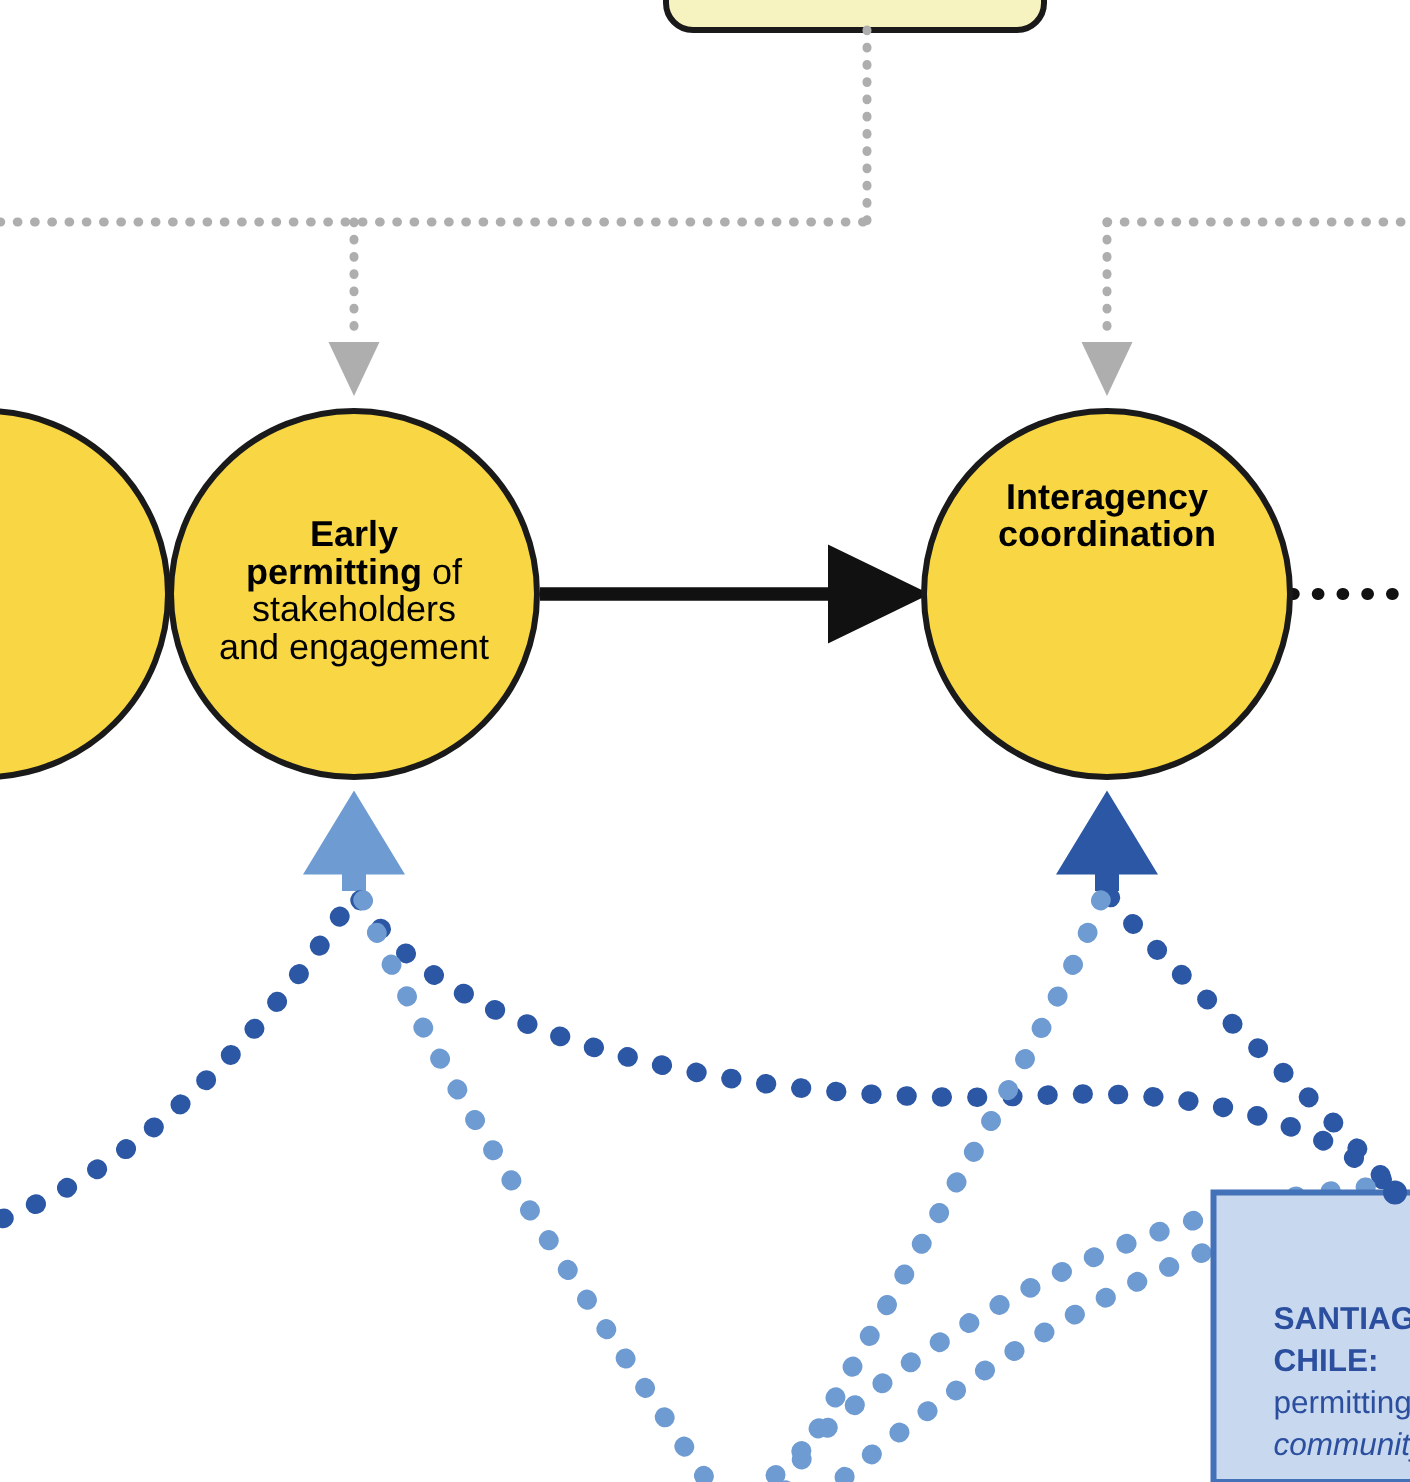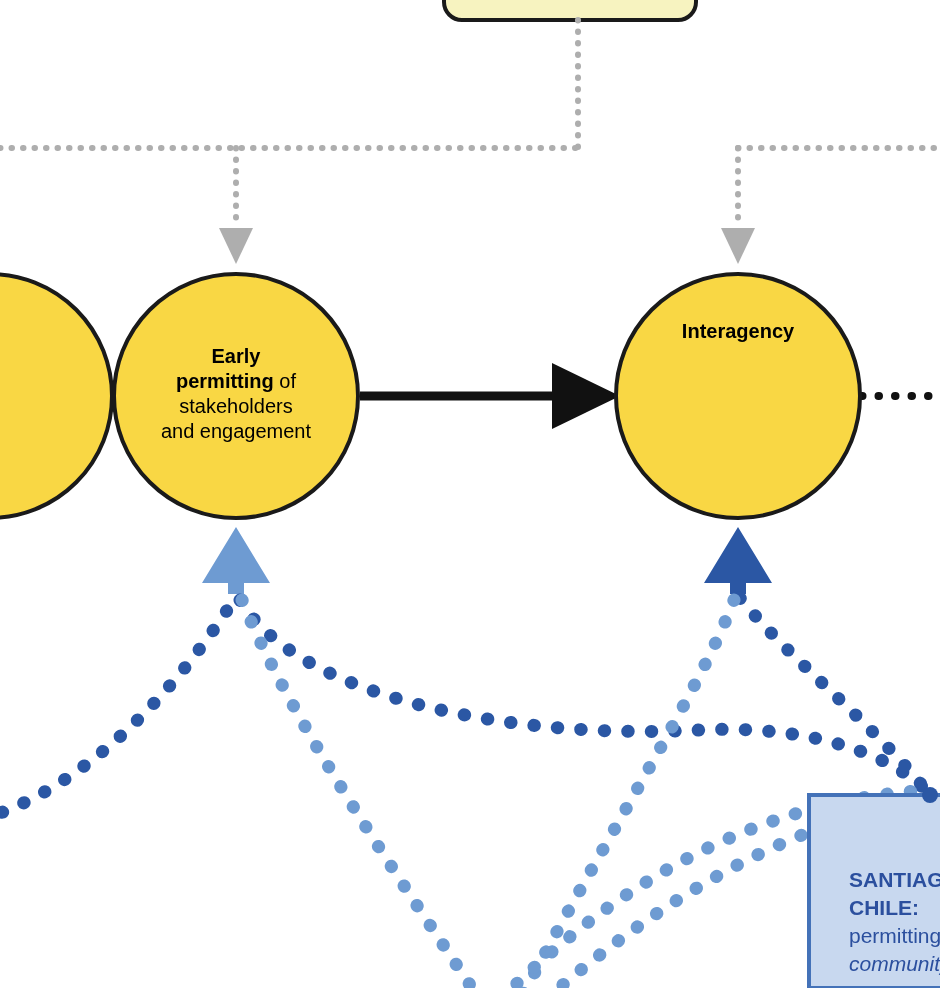--- a/index.html
+++ b/index.html
@@ -2,21 +2,21 @@
 <html><head>
 <meta charset="utf-8">
 <style>
   html,body{margin:0;padding:0;background:#ffffff;}
   body{width:940px;height:988px;overflow:hidden;
        font-family:"Liberation Sans","DejaVu Sans",sans-serif;}
   #stage{position:relative;width:940px;height:988px;background:#fff;}
   svg.layer{position:absolute;left:0;top:0;width:940px;height:988px;}
   .node-label{position:absolute;text-align:center;color:#000;
               font-family:"Liberation Sans","DejaVu Sans",sans-serif;
-              font-size:20px;line-height:25px;pointer-events:none;}
+              font-size:24px;line-height:25px;pointer-events:none;}
   .node-label b{font-weight:bold;}
   .callout-text{position:absolute;color:#2B4F9E;text-align:center;
               font-family:"Liberation Sans","DejaVu Sans",sans-serif;
               font-size:21px;line-height:28px;}
   .callout-text .hd{font-weight:bold;display:block;}
   .callout-text .bd{font-weight:normal;display:block;}
   .callout-text .it{font-style:italic;display:block;}
 </style>
 </head>
 <body>
@@ -80,20 +80,21 @@
 
   <div class="node-label" style="left:126px;top:344px;width:220px;">
     <div><b>Early</b></div>
     <div><b>permitting</b><span> of</span></div>
     <div>stakeholders</div>
     <div>and engagement</div>
   </div>
 
   <div class="node-label" style="left:626px;top:319px;width:224px;">
     <div><b>Interagency</b></div>
+    <div><b>coordination</b></div>
   </div>
 
   <div class="callout-text" style="left:849px;top:866px;width:180px;text-align:left;">
     <span class="hd">SANTIAGO,</span>
     <span class="hd">CHILE:</span>
     <span class="bd">permitting</span>
     <span class="it">community</span>
   </div>
 
 </div>

